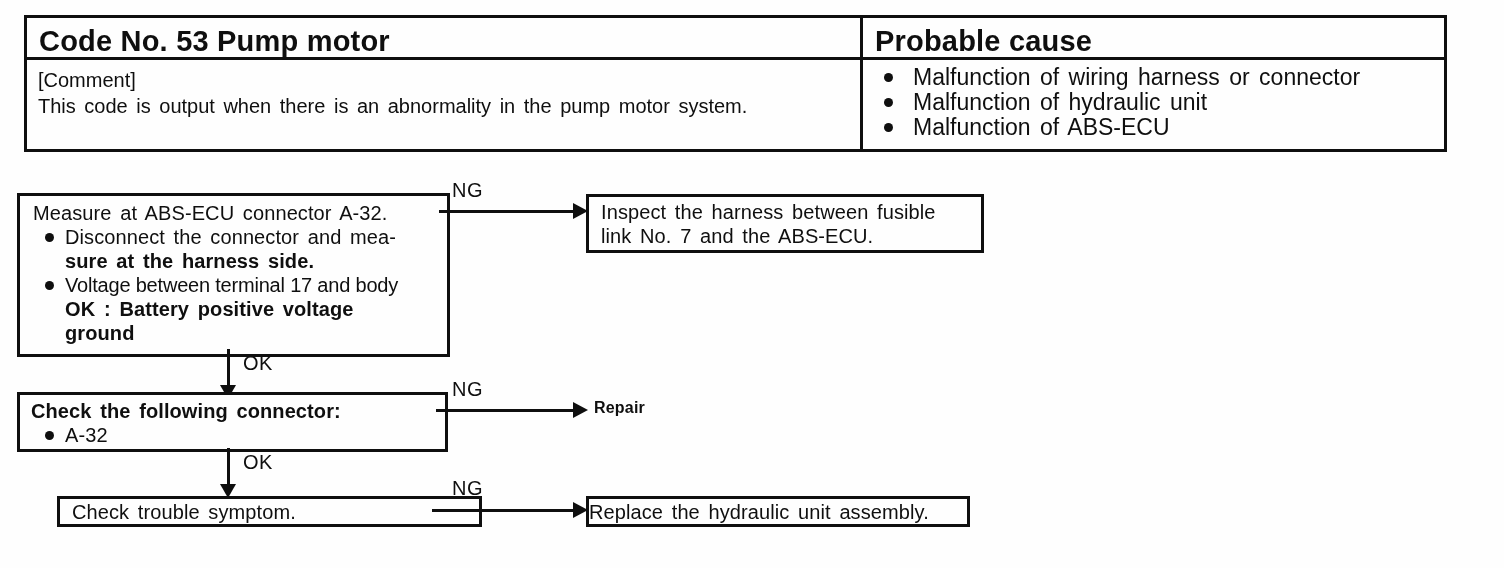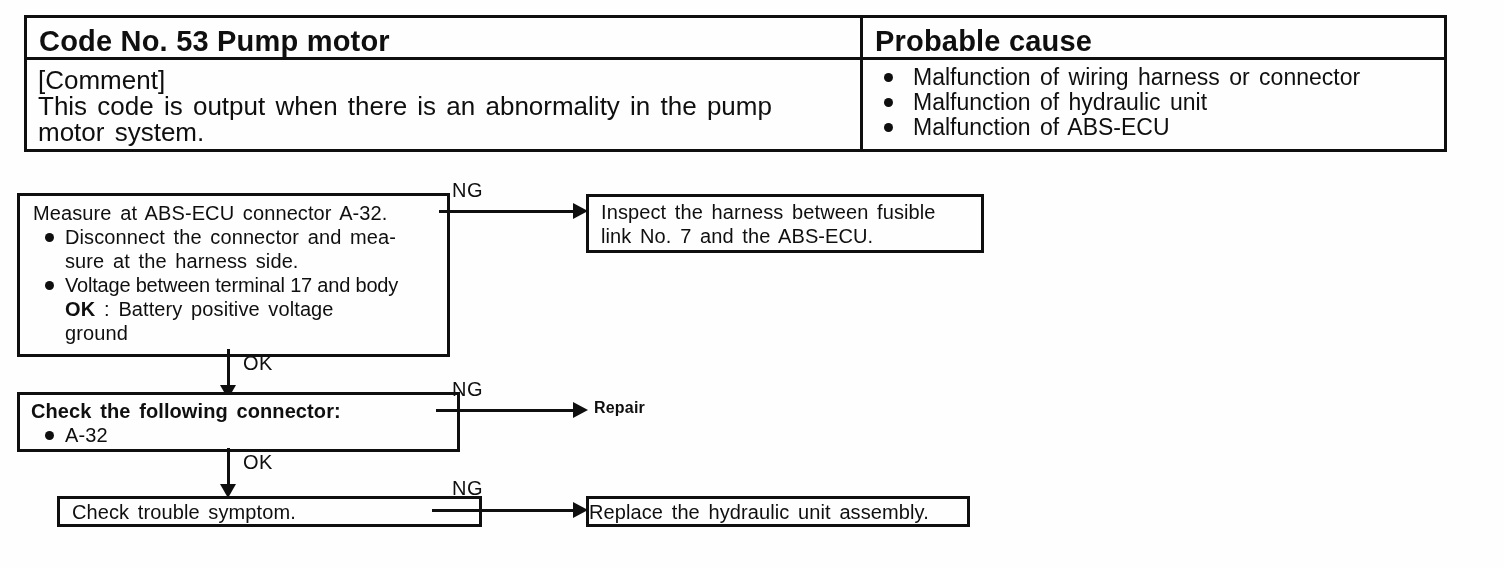--- a/index.html
+++ b/index.html
@@ -21,38 +21,38 @@
     grid-template-columns:836px 1fr;
     grid-template-rows:42px 1fr;
   }
   .tbl .cell{overflow:hidden;}
   .tbl .c-left{border-right:3px solid #0f0f0f;}
   .tbl .c-head{border-bottom:3px solid #0f0f0f;}
   .tbl-title{
     font-size:29px;font-weight:bold;letter-spacing:.2px;
     line-height:46px;padding-left:12px;white-space:nowrap;
   }
-  .comment-cell{padding:7px 14px 0 11px;font-size:26px;line-height:26px;word-spacing:3px;}
+  .comment-cell{padding:7px 14px 0 11px;font-size:20px;line-height:26px;word-spacing:3px;}
   .cause-cell{padding:5px 10px 0 0;font-size:23px;line-height:25px;word-spacing:3px;}
   .b-row{display:flex;align-items:flex-start;}
   .dot{
     flex:0 0 auto;width:9px;height:9px;border-radius:50%;
     background:#0f0f0f;margin:8px 20px 0 21px;
   }
   
   .fbox{
     position:absolute;border:3px solid #0f0f0f;background:#fefefe;
     font-size:20px;line-height:24px;word-spacing:3px;letter-spacing:.1px;
   }
   .box1{left:17px;top:193px;width:414px;height:149px;padding:5px 0 4px 13px;}
   .box1 .fb-row{display:flex;align-items:flex-start;}
   .box1 .fdot{flex:0 0 auto;width:9px;height:9px;border-radius:50%;background:#0f0f0f;margin:8px 11px 0 12px;}
-  .box1 .indent{padding-left:32px;}
+  .box1 .indent{padding-left:32px;font-weight:bold;}
   .tight{word-spacing:0;letter-spacing:-.2px;}
-  .box2{left:17px;top:392px;width:410px;height:50px;padding:4px 16px 0 11px;}
+  .box2{left:17px;top:392px;width:410px;height:50px;padding:4px 4px 0 11px;}
   .box2 .fb-row{display:flex;align-items:flex-start;}
   .box2 .fdot{flex:0 0 auto;width:9px;height:9px;border-radius:50%;background:#0f0f0f;margin:8px 11px 0 14px;}
   .box3{left:15px;top:496px;width:407px;height:25px;display:flex;align-items:center;padding-left:12px;margin-left:42px;}
   .rbox1{left:586px;top:194px;width:380px;height:50px;padding:3px 0 0 12px;}
   .rbox3{left:586px;top:496px;width:378px;height:25px;display:flex;align-items:center;padding-left:0;}
   
   .h-line{position:absolute;height:3px;background:#0f0f0f;}
   .v-line{position:absolute;width:3px;background:#0f0f0f;}
   .head-right{
     position:absolute;width:0;height:0;

